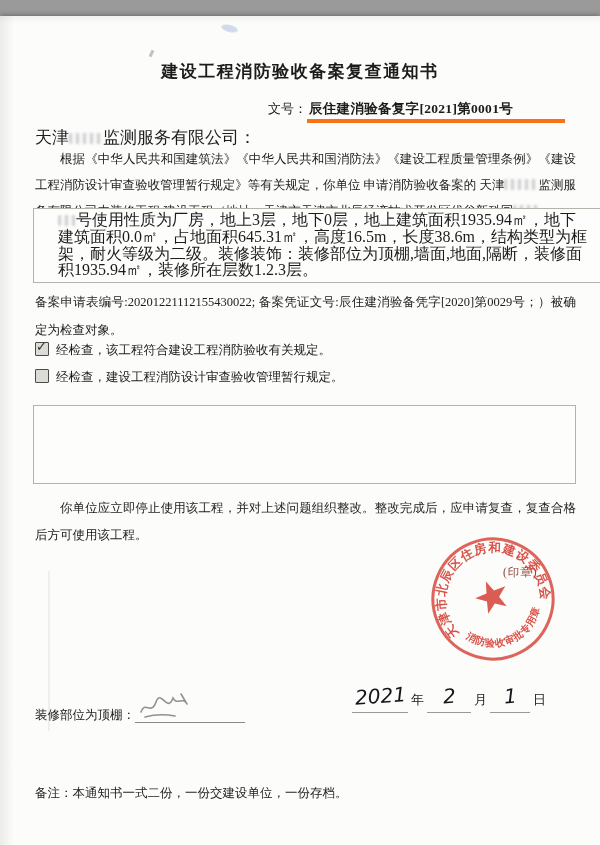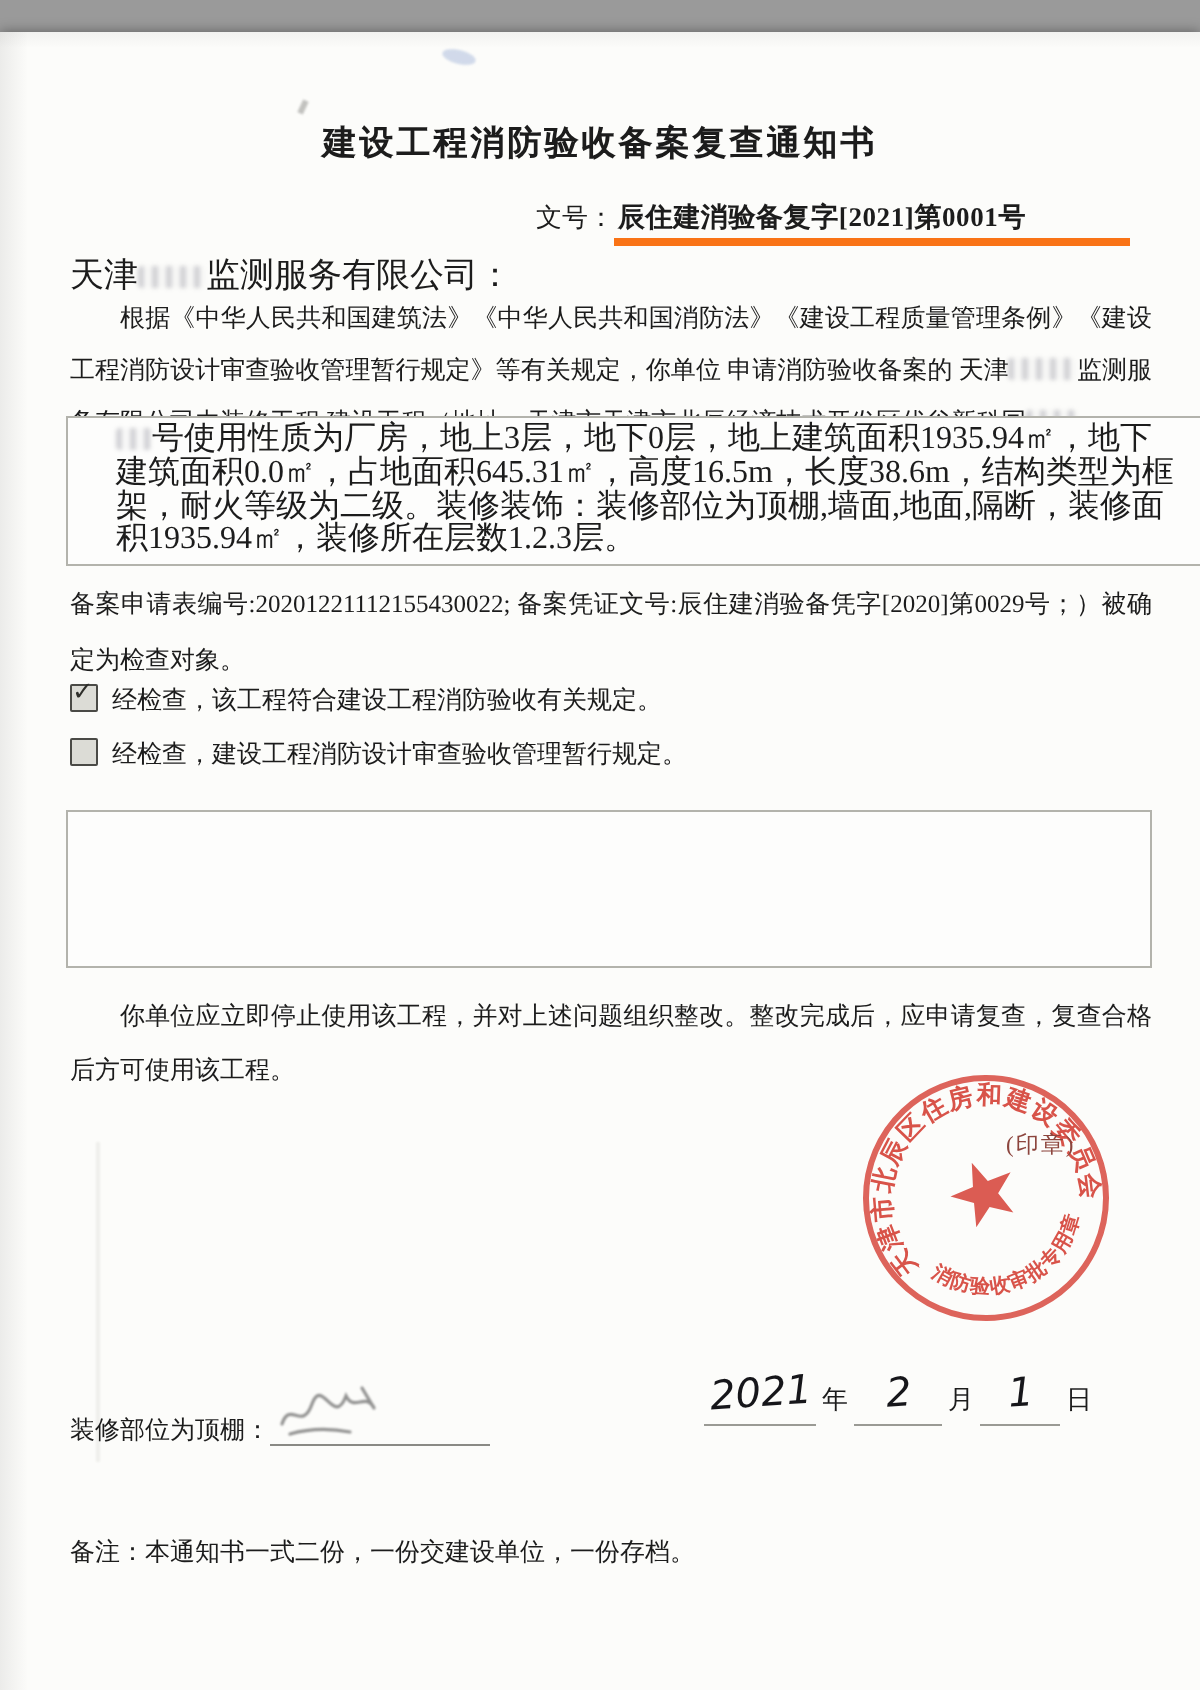--- a/index.html
+++ b/index.html
@@ -28,21 +28,21 @@
   .check-row{left:35px;font-size:12.5px;}
   .check-row-1{top:326px;}
   .check-row-2{top:353px;}
   .checkbox{display:inline-block;width:12px;height:12px;border:1.6px solid #4a4a46;
     background:#dcdcd6;vertical-align:-2px;margin-right:7px;position:relative;border-radius:1px;}
   .checkbox .mark{position:absolute;left:0px;top:-4px;font-size:13px;font-weight:bold;color:#2e2e2a;
     font-family:"DejaVu Sans",sans-serif;}
   .problems{top:389px;left:88px;font-size:12.5px;}
   .emptybox{top:389px;left:33px;width:541px;height:77px;border:1px solid #b3b3ac;background:#fdfdfc;}
   .rectify{top:479px;left:35px;width:541px;text-indent:2em;line-height:27px;}
-  .remark{top:752px;left:35px;font-size:12.5px;}
+  .remark{top:769px;left:35px;font-size:12.5px;}
 
   .stamp-wrap{top:508px;left:418px;width:150px;height:150px;transform:rotate(-22deg);opacity:.92;}
   .stamp-note{top:549px;left:503px;font-size:11.5px;color:#8c453d;letter-spacing:1px;}
 
   .issue-date{top:606px;left:390px;font-size:14px;white-space:nowrap;}
   .slot{display:inline-block;text-align:center;border-bottom:1px solid #9a9a94;padding:0 2px 1px 2px;}
   .slot-y{min-width:46px;} .slot-m{min-width:28px;} .slot-d{min-width:32px;}
   .dlabel{margin:0 4px;}
 
   .sign-row{top:680px;left:35px;font-size:12.5px;}

